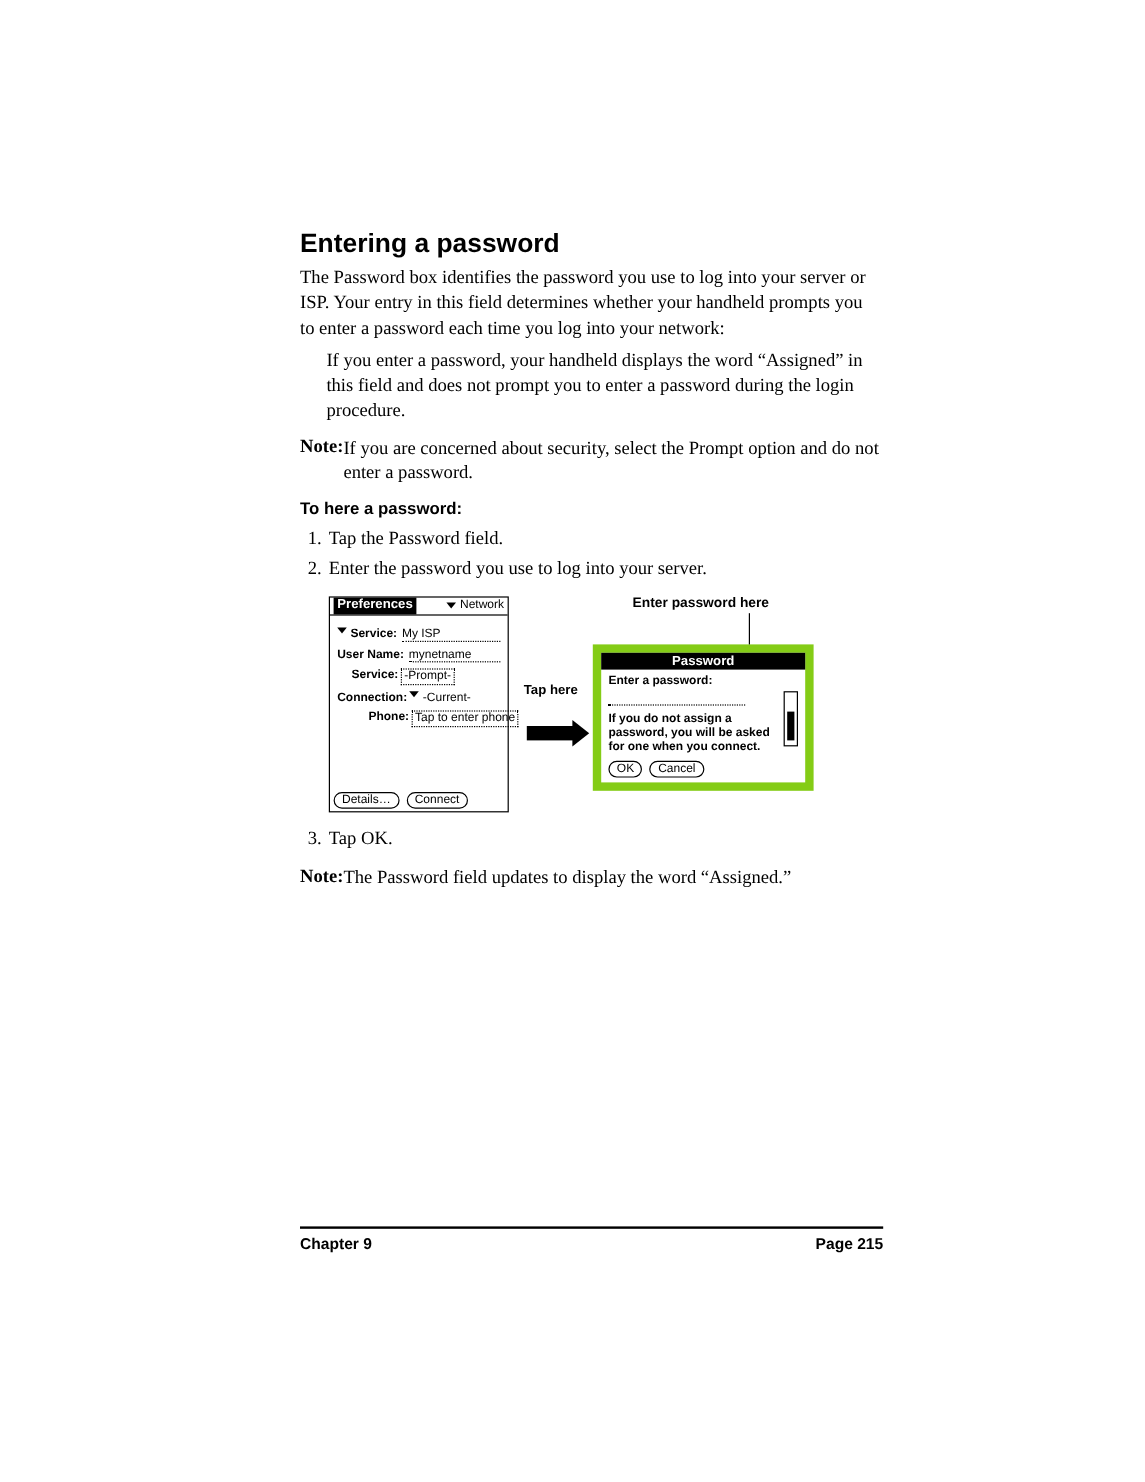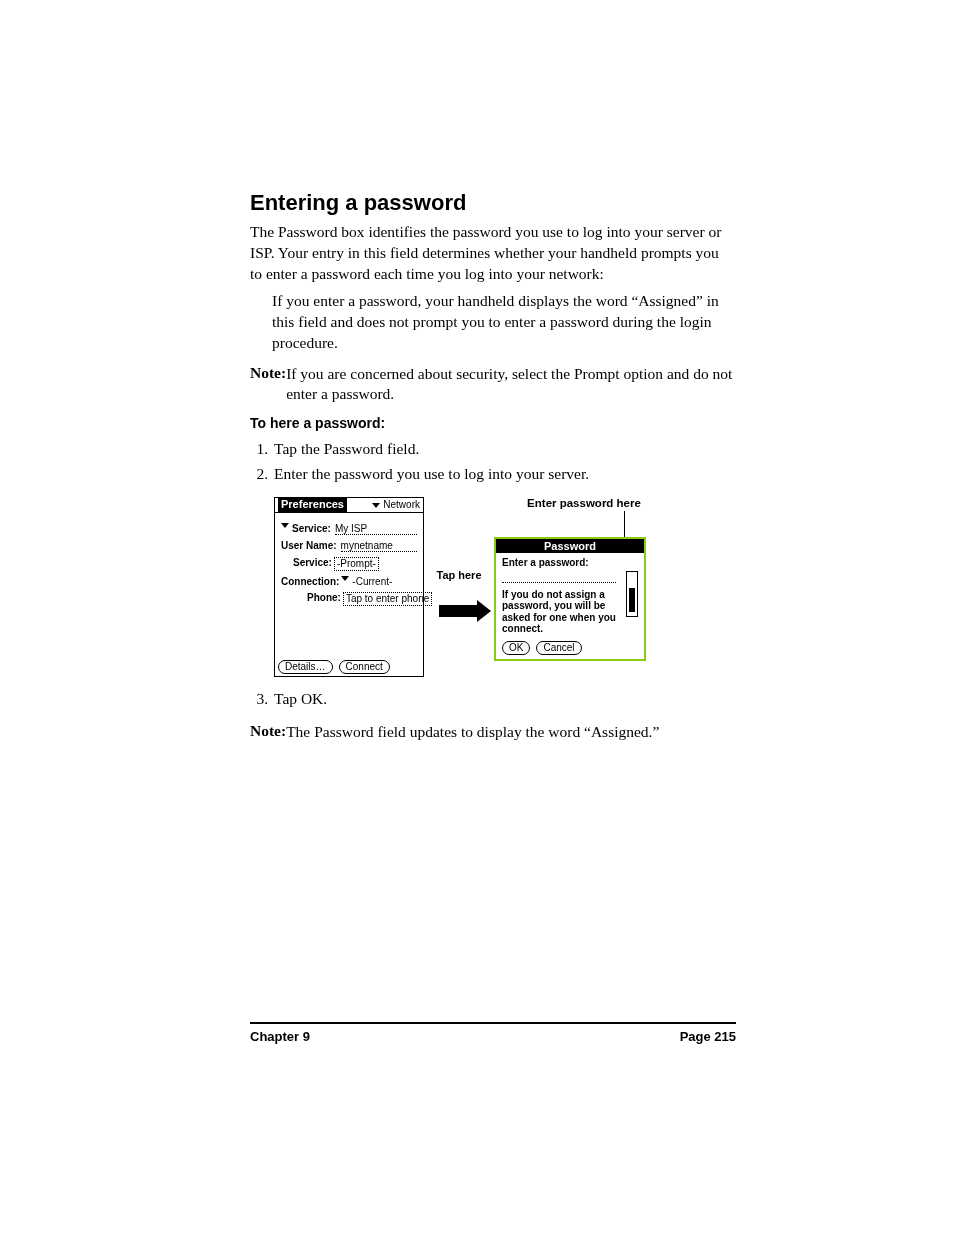--- a/index.html
+++ b/index.html
@@ -189,22 +189,22 @@
   .enter-here {
     text-align: center;
     font-weight: 700;
     font-size: 11.5px;
   }
   .vline {
     width: 1px; height: 26px; background: #000; margin: 2px auto 0 auto;
     position: relative; left: 40px;
   }
   .pwd-dialog {
-    border: 2px solid #84cc16;
-    width: 152px;
+    border: 7px solid #84cc16;
+    width: 184px;
     background: #fff;
     box-sizing: border-box;
     padding-bottom: 4px;
   }
   .pwd-dialog .titlebar {
     background: #000; color: #fff;
     text-align: center;
     font-weight: 700;
     font-size: 11px;
     padding: 1px 0;

